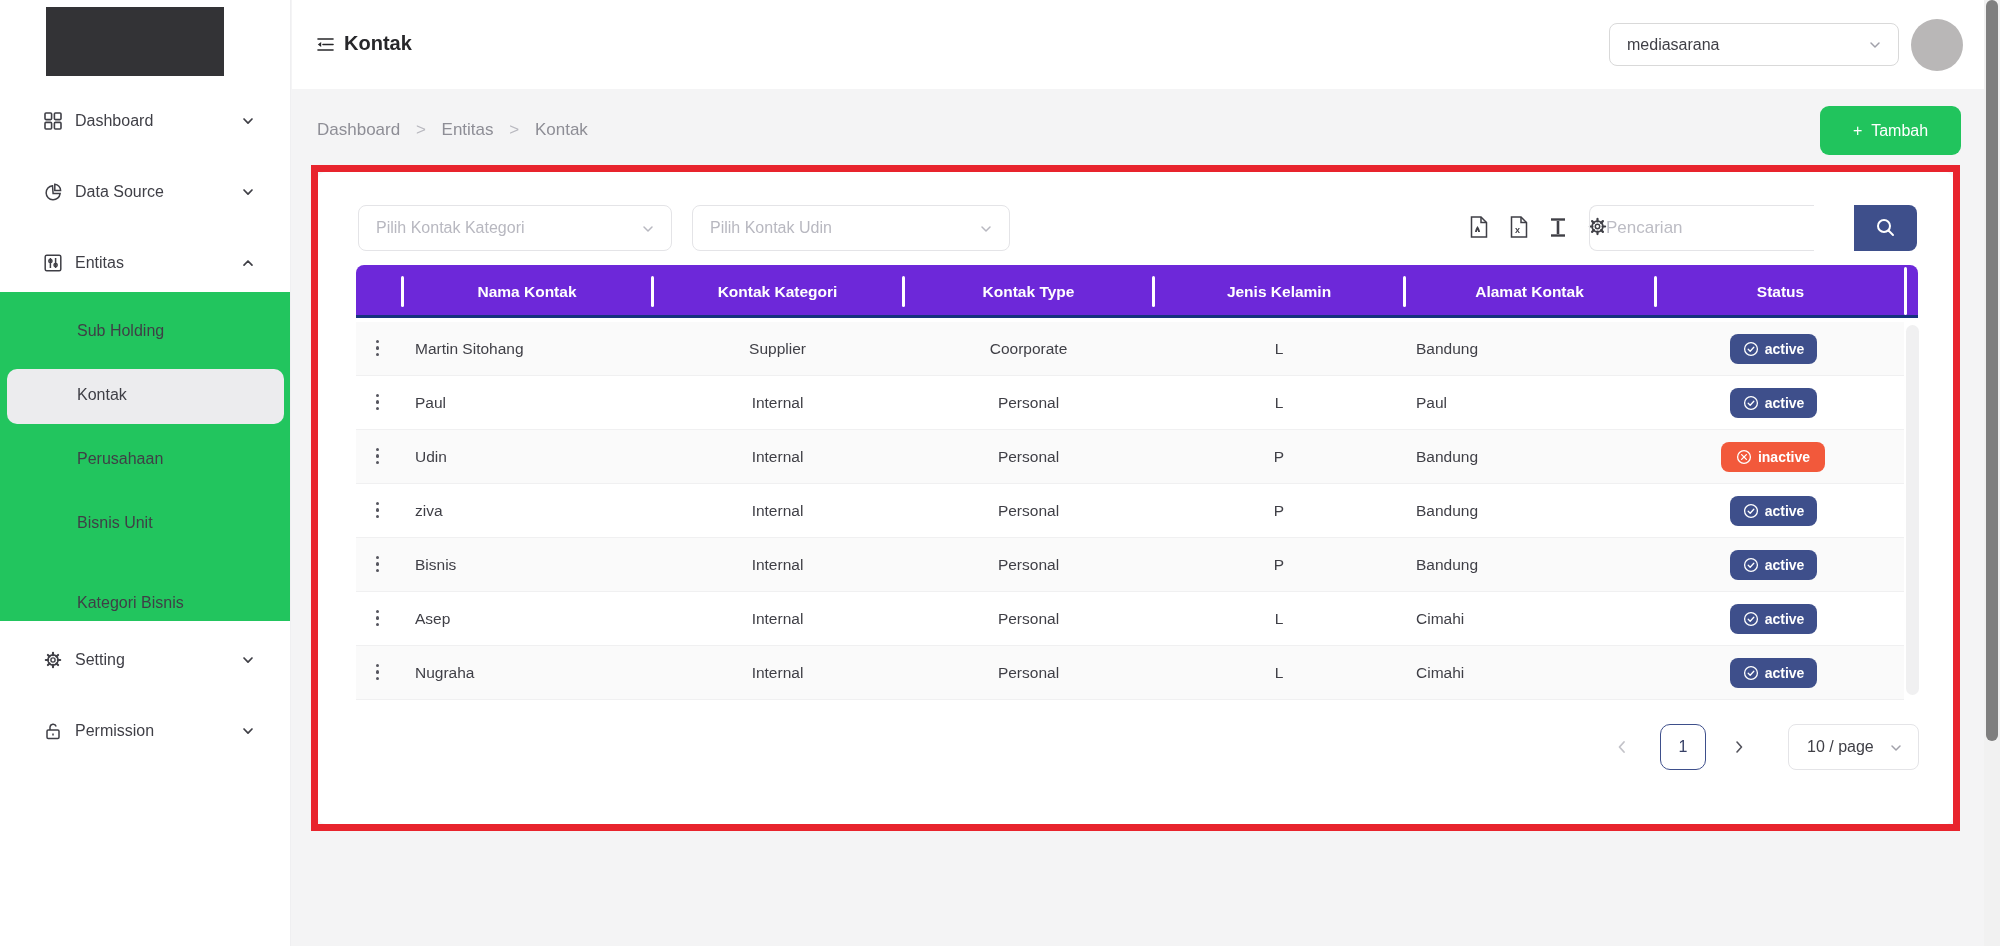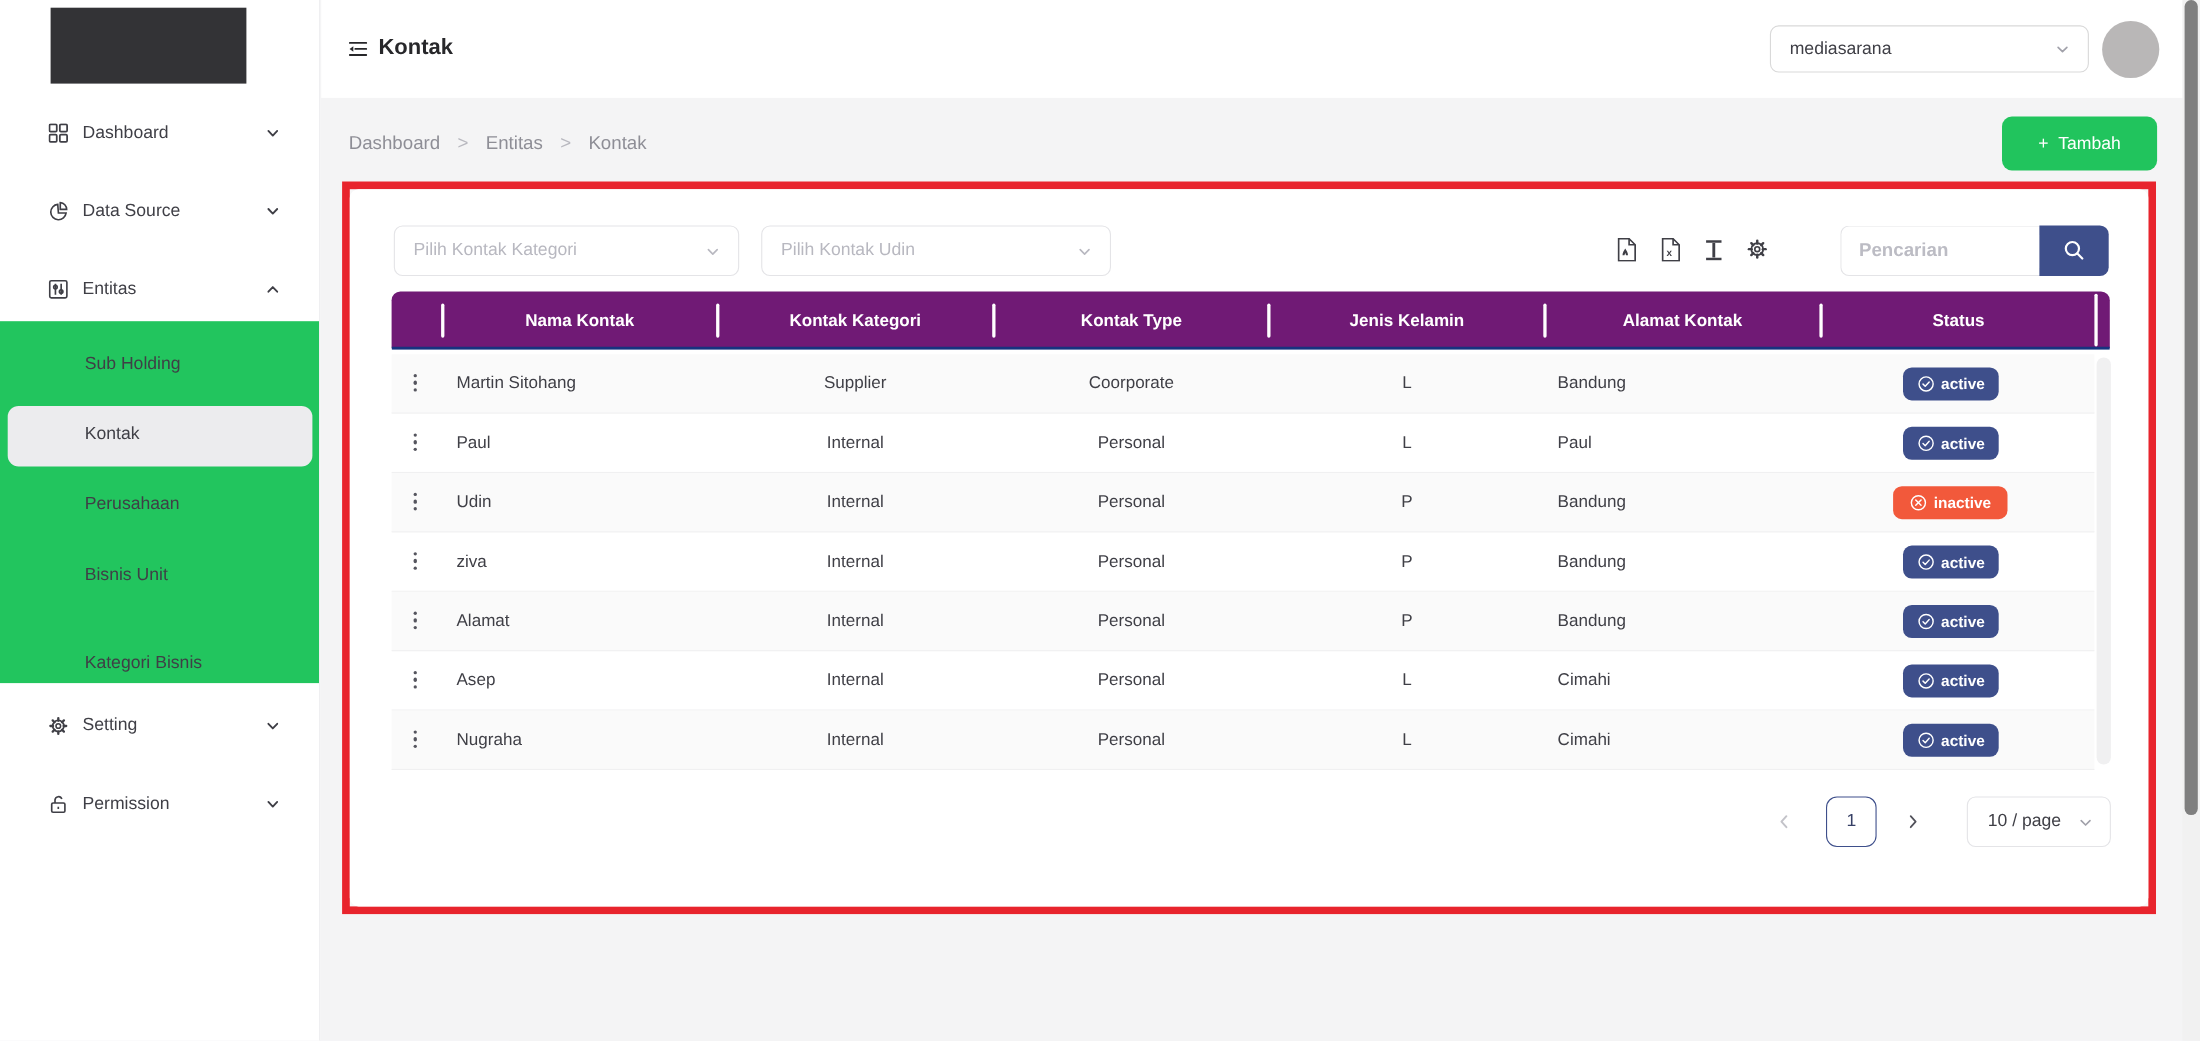--- a/index.html
+++ b/index.html
@@ -30,26 +30,26 @@
   
   #redbox { position:absolute; left:311px; top:165px; width:1649px; height:666px; border:7px solid #e8242d; background:#f7f7f8; }
   #card { position:absolute; left:0; top:0; width:100%; height:100%; background:#fff; border-radius:8px; }
 
   
   .fsel { position:absolute; top:33px; height:46px; background:#fff; border:1px solid #e4e4e7; border-radius:8px; }
   .fsel span { position:absolute; left:17px; top:0; line-height:44px; font-size:16px; color:#b8b8c0; }
   #fsel1 { left:40px; width:314px;text-align:right; }
   #fsel2 { left:374px; width:318px; }
   .ticon { position:absolute; top:44px; width:18px; height:22px; }
-  #search { position:absolute; left:1355px; top:33px; width:225px; height:46px; border:1px solid #e4e4e7; border-right:none; border-radius:8px 0 0 8px;font-weight:bold; }
+  #search { position:absolute; left:1271px; top:33px; width:225px; height:46px; border:1px solid #e4e4e7; border-right:none; border-radius:8px 0 0 8px; }
   #search span { position:absolute; left:16px; top:0; line-height:44px; font-size:17px; color:#bcbcc4; }
   #searchbtn { position:absolute; left:1536px; top:33px; width:63px; height:46px; background:#3e4f8b; border-radius:0 8px 8px 0; }
 
   
-  #thead { position:absolute; left:38px; top:93px; width:1562px; height:53px; background:#701a75; border-radius:8px 8px 0 0; border-bottom:3px solid #16337f; }
+  #thead { position:absolute; left:38px; top:93px; width:1562px; height:53px; background:#6d28d9; border-radius:8px 8px 0 0; border-bottom:3px solid #16337f; }
   .th { position:absolute; top:0; height:53px; line-height:53px; color:#fff; font-size:15.5px; font-weight:bold; text-align:center; }
   .vsep { position:absolute; top:11px; width:3px; height:31px; background:#fff; border-radius:2px; }
   .trow { position:absolute; left:38px; width:1548px; height:54px; border-bottom:1px solid #f0f0f1; }
   .trow.odd { background:#fafafa; }
   .td { position:absolute; top:0; height:54px; line-height:54px; font-size:15.5px; color:#3f3f46; }
   .dots { position:absolute; left:20px; top:18px; width:4px; height:20px; }
   .dots i { display:block; width:3.4px; height:3.4px; border-radius:50%; background:#55555e; margin-bottom:3.1px; }
   .badge { position:absolute; top:12px; height:30px; border-radius:8px; color:#fff; font-size:14px; font-weight:bold; display:flex; align-items:center; justify-content:center; }
   .badge svg { margin-right:6px; }
   .b-act { left:1374px; width:87px; background:#3e4f8b; }
@@ -329,21 +329,21 @@
               <circle cx="8" cy="8" r="6.4" fill="none" stroke="#fff" stroke-width="1.3"></circle>
               <polyline points="5.2,8.2 7.2,10.2 10.8,6.2" fill="none" stroke="#fff" stroke-width="1.3" stroke-linecap="round" stroke-linejoin="round"></polyline>
             </svg>active</div>
         </div>
   <div class="trow odd" style="top:366px;">
           <div class="dots">
             <i></i>
             <i></i>
             <i></i>
           </div>
-          <div class="td" style="left:59px;">Alamat</div>
+          <div class="td" style="left:59px;">Bisnis</div>
           <div class="td" style="left:296px;width:251px;text-align:center;">Internal</div>
           <div class="td" style="left:547px;width:251px;text-align:center;">Personal</div>
           <div class="td" style="left:798px;width:250px;text-align:center;">P</div>
           <div class="td" style="left:1060px;">Bandung</div>
           <div class="badge b-act"><svg width="16" height="16" viewBox="0 0 16 16">
               <circle cx="8" cy="8" r="6.4" fill="none" stroke="#fff" stroke-width="1.3"></circle>
               <polyline points="5.2,8.2 7.2,10.2 10.8,6.2" fill="none" stroke="#fff" stroke-width="1.3" stroke-linecap="round" stroke-linejoin="round"></polyline>
             </svg>active</div>
         </div>
   <div class="trow" style="top:420px;">

